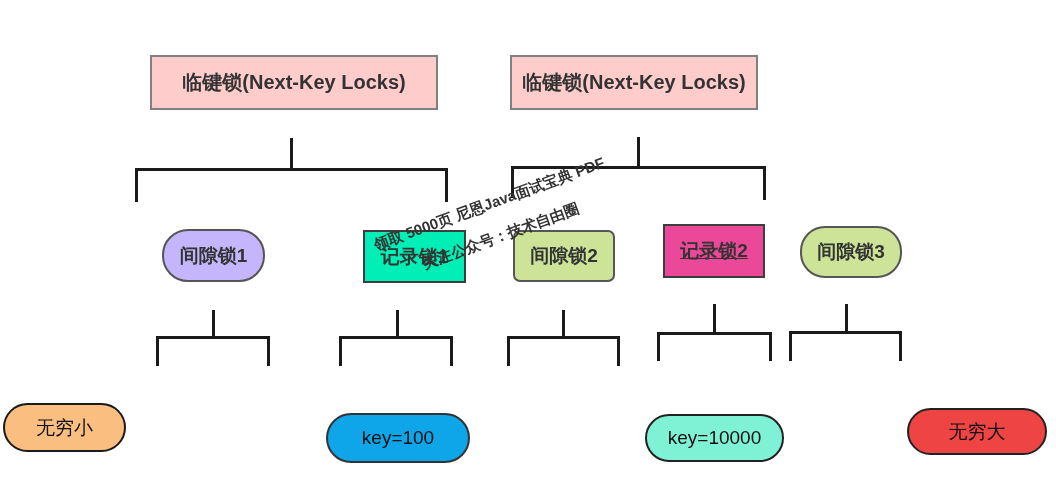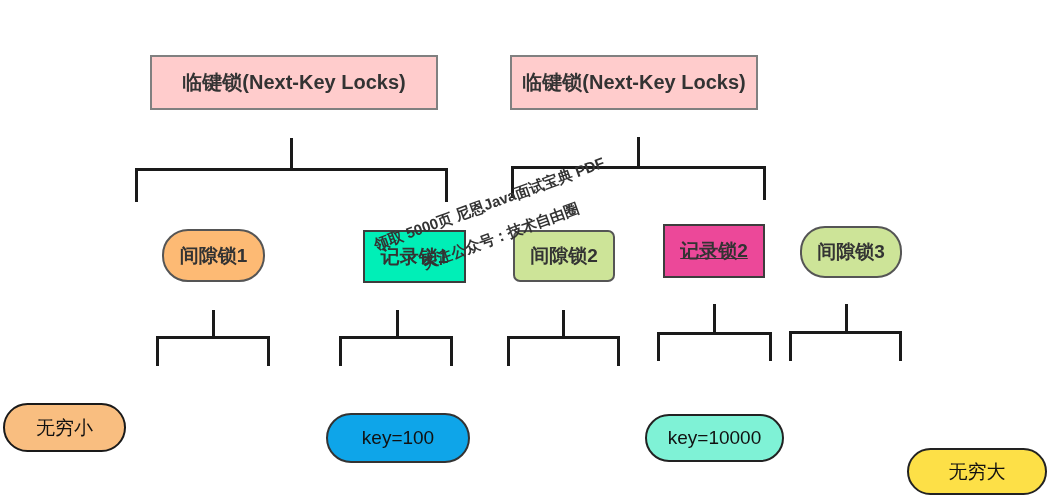--- a/index.html
+++ b/index.html
@@ -89,29 +89,29 @@
   <div class="ln" style="left:769px;top:332px;width:3px;height:29px;"></div>
 
   <div class="ln" style="left:845px;top:304px;width:3px;height:29px;"></div>
   <div class="ln" style="left:789px;top:331px;width:113px;height:3px;"></div>
   <div class="ln" style="left:789px;top:331px;width:3px;height:30px;"></div>
   <div class="ln" style="left:899px;top:331px;width:3px;height:30px;"></div>
 
   <div class="node hdr nk1" style="background-color: rgb(255, 204, 204); border-color: rgb(128, 128, 128);">临键锁(Next-Key Locks)</div>
   <div class="node hdr nk2" style="background-color: rgb(255, 204, 204); border-color: rgb(128, 128, 128);">临键锁(Next-Key Locks)</div>
 
-  <div class="node mid gap1" style="background-color: #fdba74; border-color: rgb(85, 85, 85); border-radius: 26px;">间隙锁1</div>
+  <div class="node mid gap1" style="background-color: #c4b5fd; border-color: rgb(85, 85, 85); border-radius: 26px;">间隙锁1</div>
   <div class="node mid rec1" style="background-color: rgb(0, 239, 183); border-color: rgb(61, 61, 61);">记录锁1</div>
   <div class="node mid gap2" style="background-color: rgb(205, 228, 152); border-color: rgb(85, 85, 85); border-radius: 7px;">间隙锁2</div>
   <div class="node mid rec2" style="background-color: #ec4899; border-color: rgb(61, 61, 61); text-decoration: underline;">记录锁2</div>
   <div class="node mid gap3" style="background-color: rgb(205, 228, 152); border-color: rgb(85, 85, 85); border-radius: 25px;">间隙锁3</div>
 
   <div class="pill pill1" style="background-color: rgb(249, 190, 128); border-color: rgb(26, 26, 26);">无穷小</div>
   <div class="pill pill2" style="background-color: #0ea5e9; border-color: rgb(51, 51, 51);">key=100</div>
   <div class="pill pill3" style="background-color: rgb(127, 242, 214); border-color: rgb(34, 34, 34);">key=10000</div>
-  <div class="pill pill4" style="background-color: #fde047; border-color: rgb(34, 34, 34); margin-top: 40px;">无穷大</div>
+  <div class="pill pill4" style="background-color: #ef4444; border-color: rgb(34, 34, 34);">无穷大</div>
 
   <div class="watermark" style="color: rgb(51, 51, 51);">
     <div>领取 5000页 尼恩Java面试宝典 PDF</div>
     <div>关注公众号：技术自由圈</div>
   </div>
 
 </div>
 
 </body></html>

